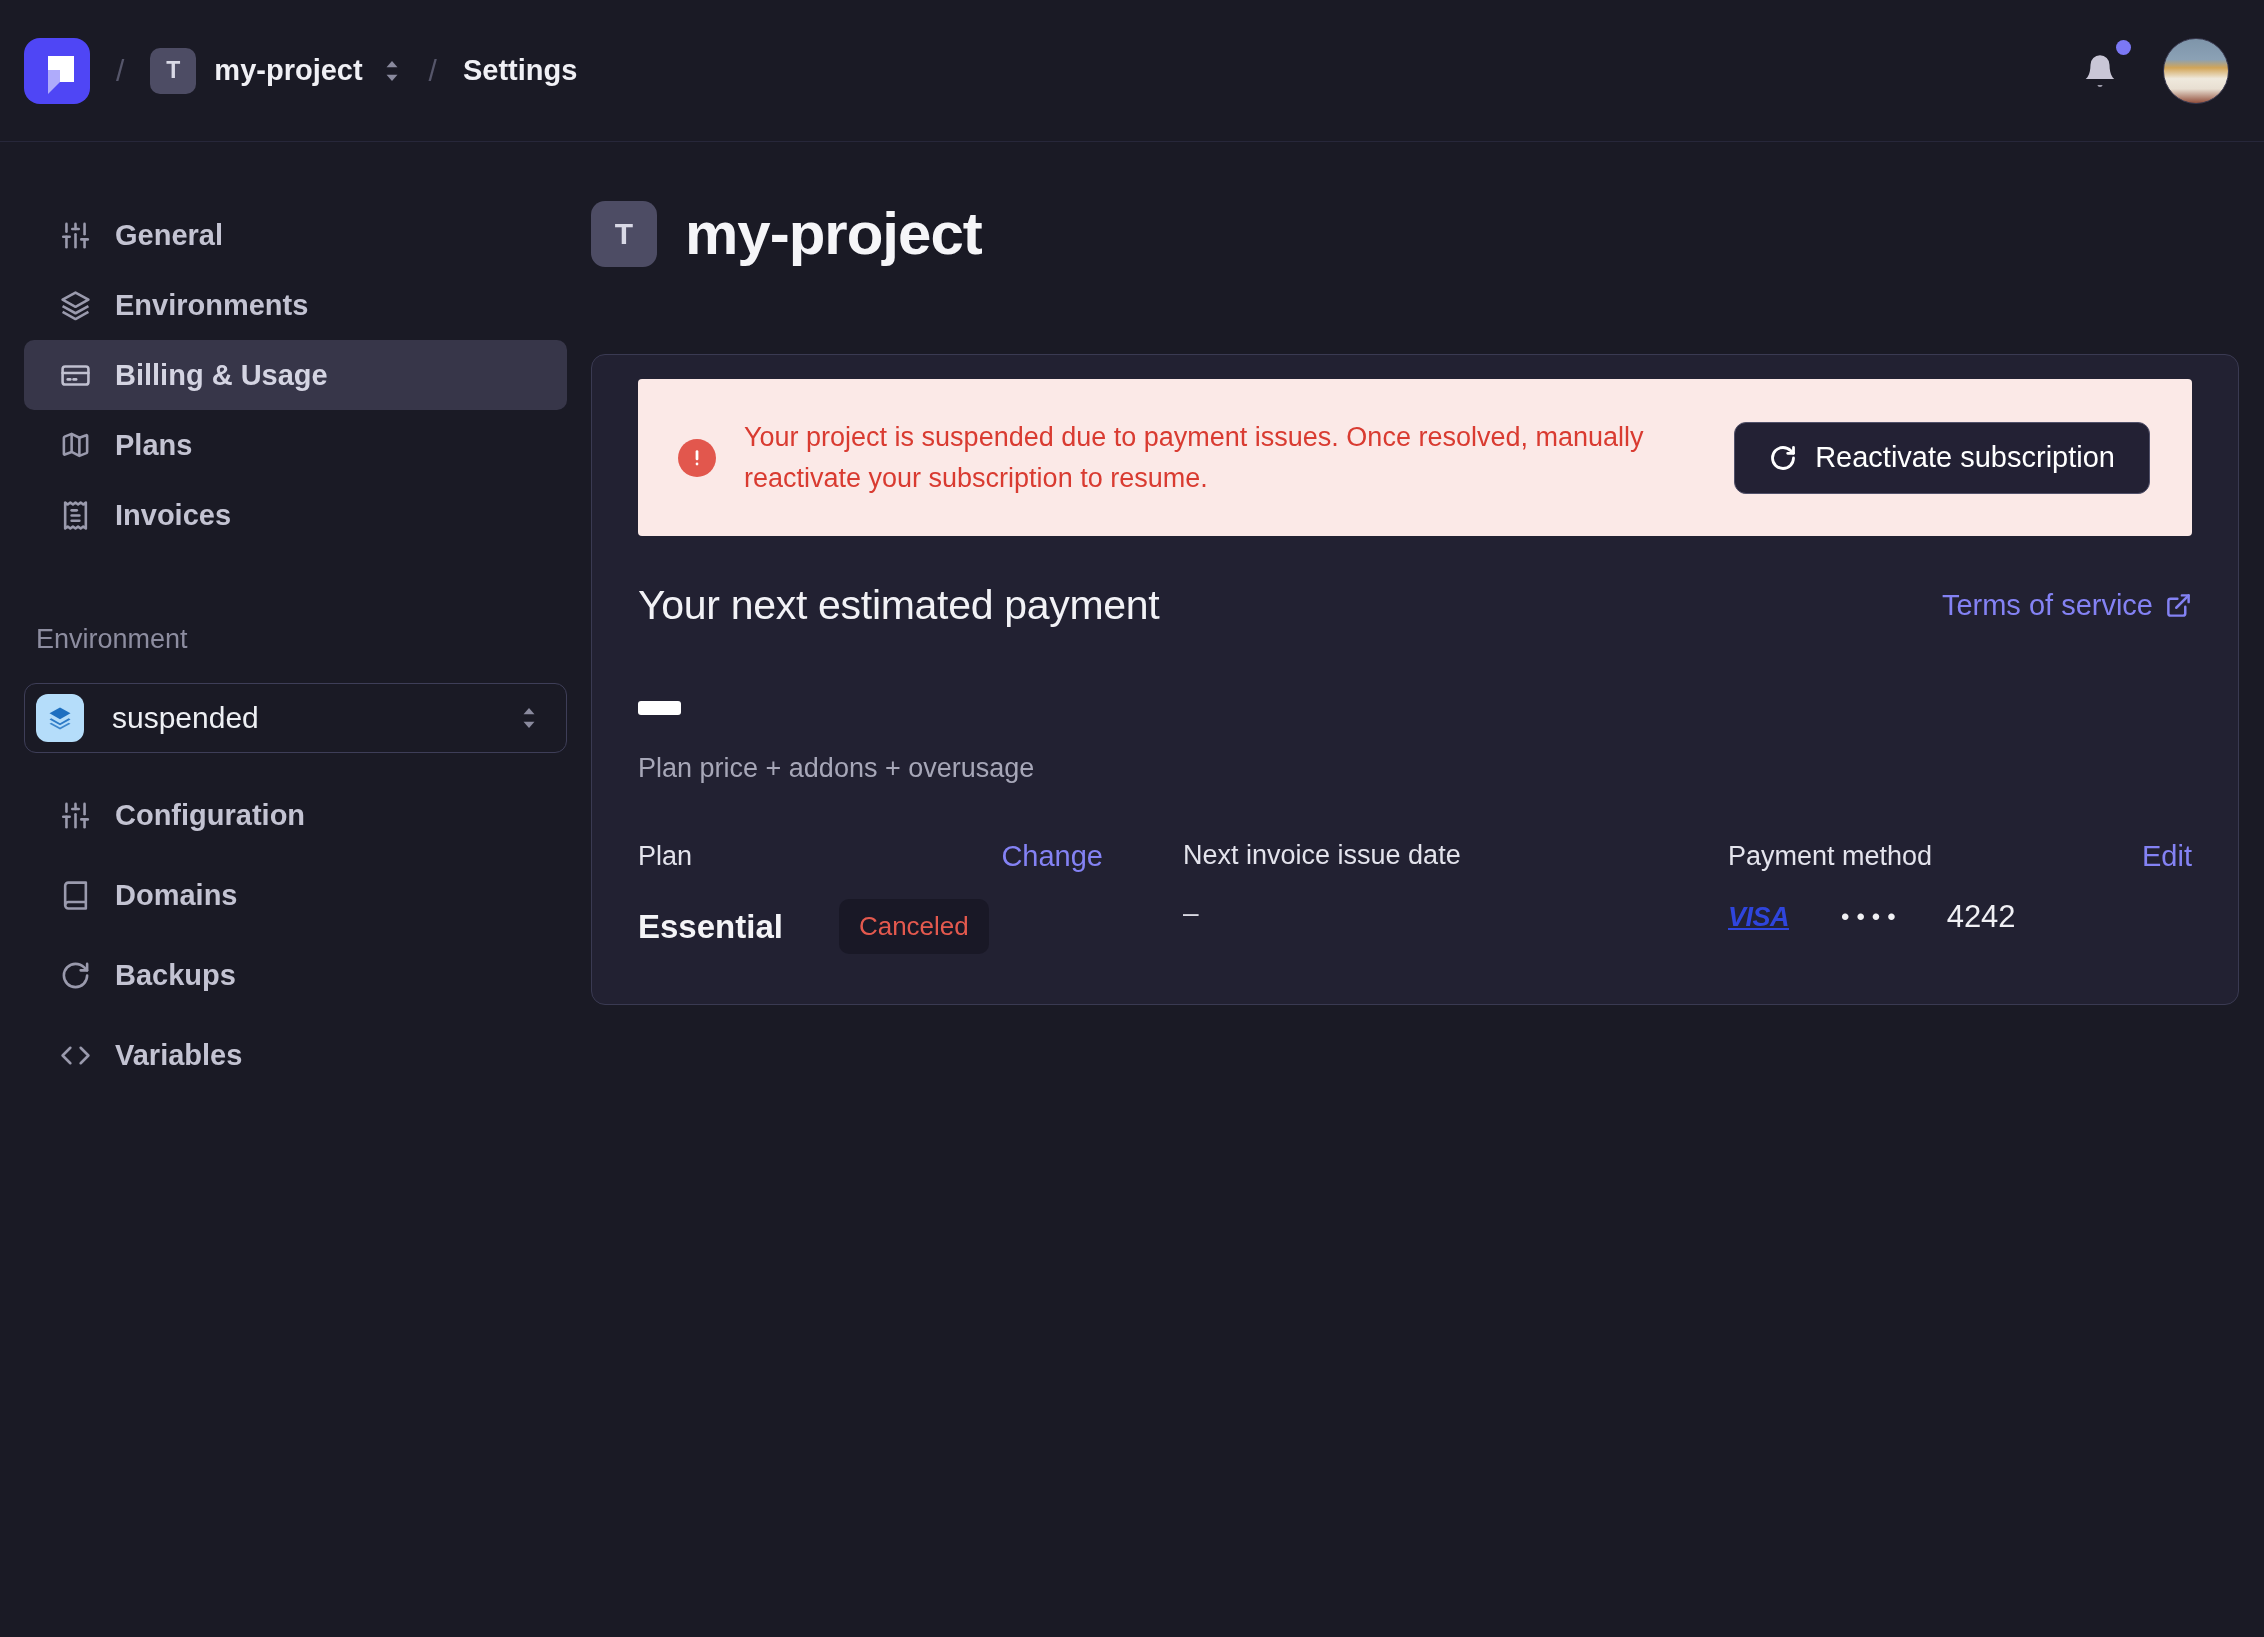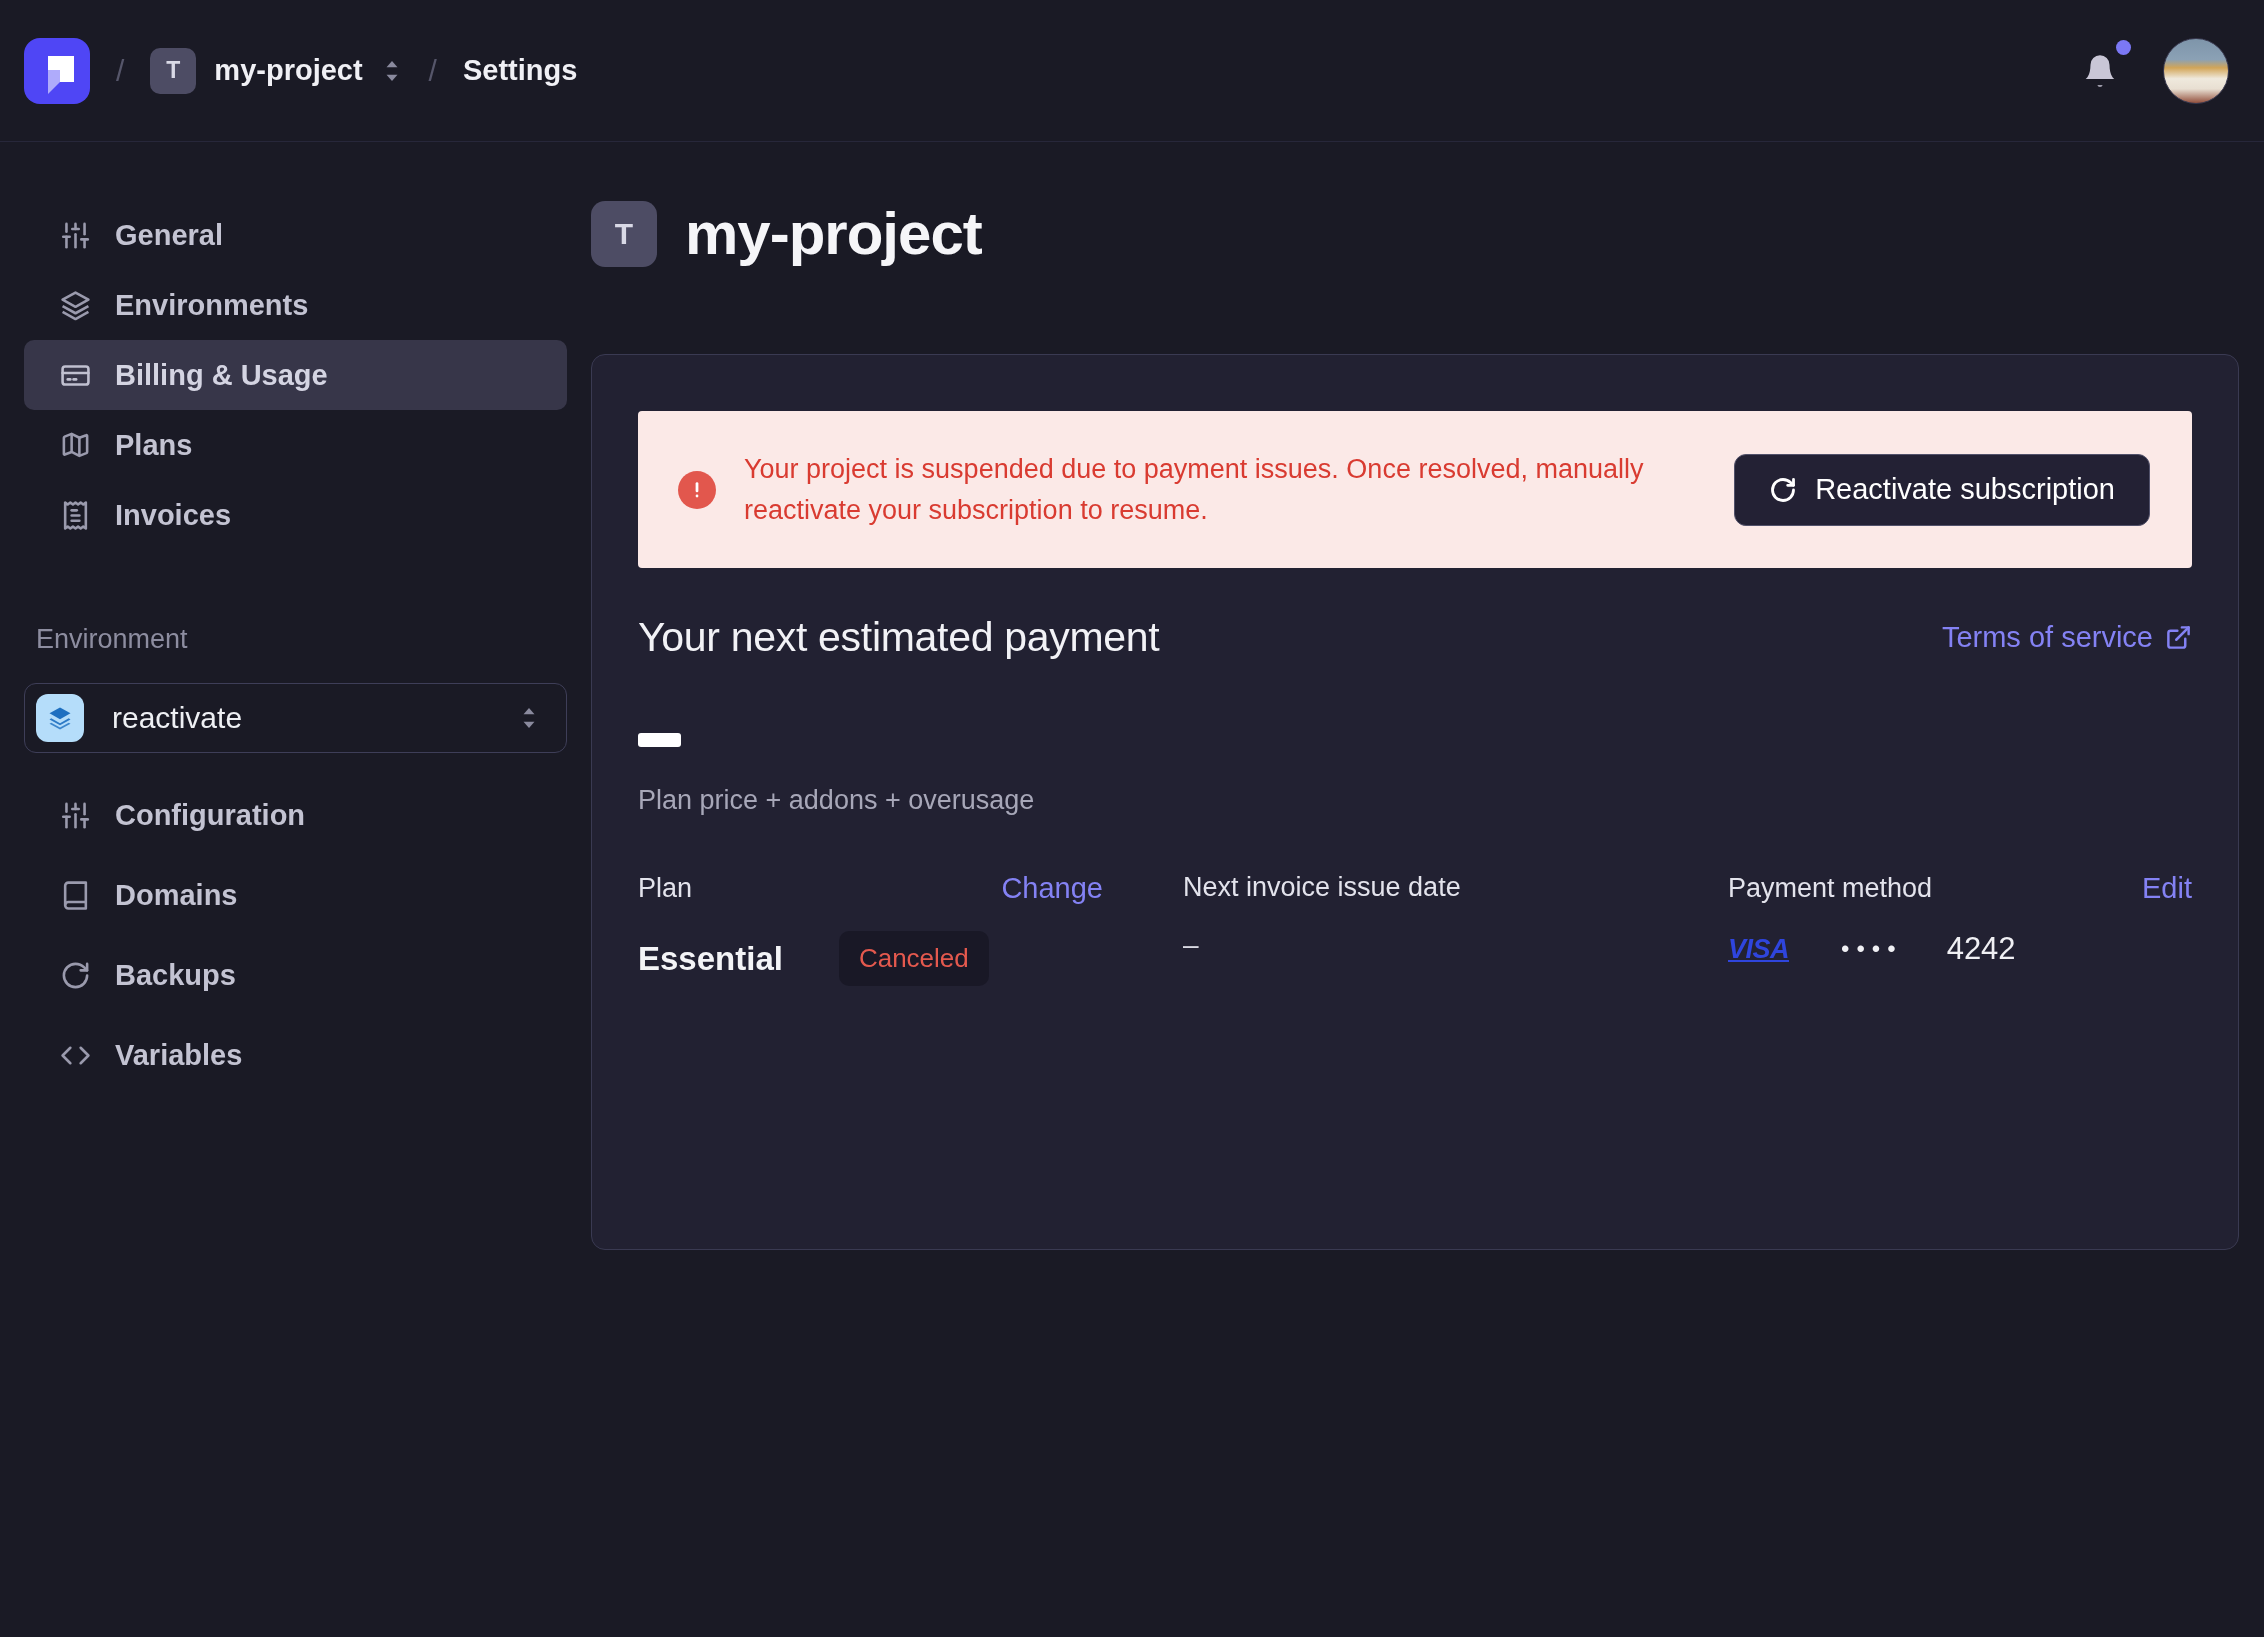--- a/index.html
+++ b/index.html
@@ -68,23 +68,23 @@
   .env-nav { margin-top:22px; }
   .env-nav .nav-item { height:80px; }
 
   
   .main { flex:1; padding-top:57px; }
   .title-row { display:flex; align-items:center; gap:28px; }
   .t-badge.lg { width:66px; height:66px; border-radius:14px; font-size:30px; }
   .page-title { font-size:60px; font-weight:700; color:#f5f5f8; letter-spacing:-1px; }
 
   .card {
-    margin-top:86px; width:1648px; height:896px;
+    margin-top:86px; width:1648px; height:651px;
     background:#222132; border:1px solid #3a3a52; border-radius:14px;
-    padding:56px 46px;
+    padding:24px 46px;
   }
 
   .banner {
     background:#fbe9e7; border-radius:4px; height:157px;
     display:flex; align-items:center; padding:0 42px 0 40px;
   }
   .alert-ic {
     width:38px; height:38px; border-radius:50%; background:#e2574d; flex:none;
     display:flex; align-items:center; justify-content:center;
   }
@@ -213,21 +213,21 @@
     <div class="env-label">Environment</div>
 
     <div class="env-select">
       <div class="env-icon">
         <svg viewBox="0 0 24 24" fill="currentColor">
           <path d="M12 3 3 8l9 5 9-5-9-5z"></path>
           <path d="M4.5 12.3 3 13.2l9 5 9-5-1.5-.9L12 16.5l-7.5-4.2z" opacity="0.9"></path>
           <path d="M4.5 16 3 16.9l9 5 9-5-1.5-.9L12 20.2 4.5 16z" opacity="0.8"></path>
         </svg>
       </div>
-      <span class="env-value">reactivate</span>
+      <span class="env-value">suspended</span>
       <svg class="updown" width="22" height="30" viewBox="0 0 24 32" fill="currentColor">
         <path d="M12 5l6 7H6l6-7z"></path>
           <path d="M12 27l-6-7h12l-6 7z"></path>
       </svg>
     </div>
 
     <div class="env-nav">
       <div class="nav-item">
         <svg class="icon" viewBox="0 0 24 24" fill="none" stroke="currentColor" stroke-width="2" stroke-linecap="round">
           <line x1="5" y1="21" x2="5" y2="13"></line>

